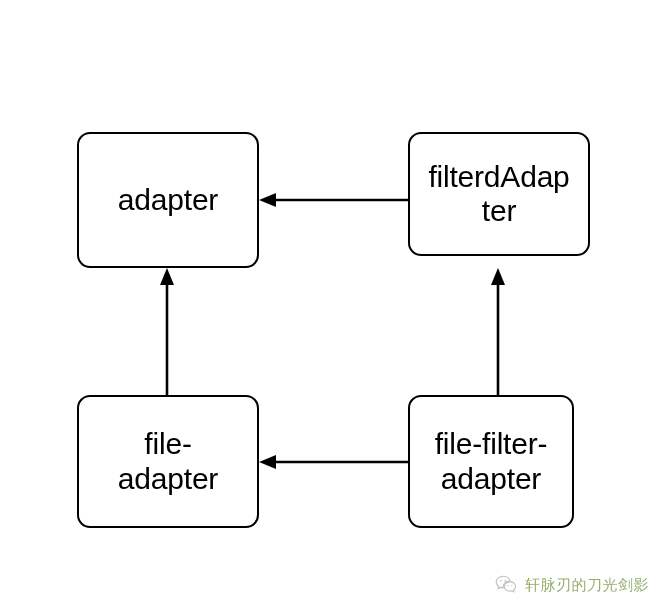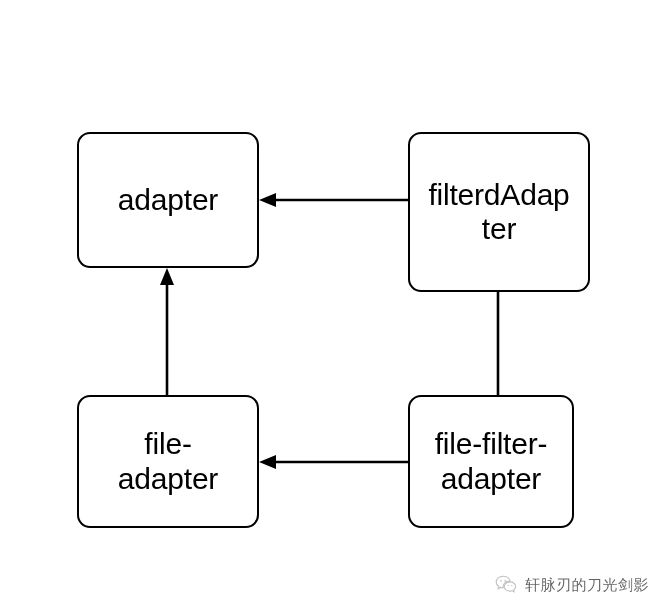--- a/index.html
+++ b/index.html
@@ -41,21 +41,21 @@
     z-index: 2;
   }
 
   .node .label {
     display: block;
     width: 100%;
     white-space: pre-line;
   }
 
   #node-adapter        { left: 77px;  top: 120px; width: 182px; height: 136px; }
-  #node-filterdadapter { left: 408px; top: 120px; width: 182px; height: 160px; }
+  #node-filterdadapter { left: 408px; top: 120px; width: 182px; height: 124px; }
   #node-file-adapter   { left: 77px;  top: 383px; width: 182px; height: 133px; align-items: center; }
   #node-file-filter-adapter { left: 408px; top: 383px; width: 166px; height: 133px; }
 
   #edges {
     position: absolute;
     left: 0;
     top: 0;
     width: 670px;
     height: 604px;
     z-index: 1;
@@ -74,21 +74,21 @@
     z-index: 3;
   }
   #watermark .wm-icon {
     width: 24px;
     height: 24px;
     flex: 0 0 24px;
     display: block;
   }
   #watermark .wm-text {
     font-size: 15px;
-    color: #000000;
+    color: #4d7c0f;
     white-space: nowrap;
     font-family: "DejaVu Sans", sans-serif;
     letter-spacing: 0.5px;
   }
 </style>
 </head>
 <body>
 
 <div id="canvas">
 

